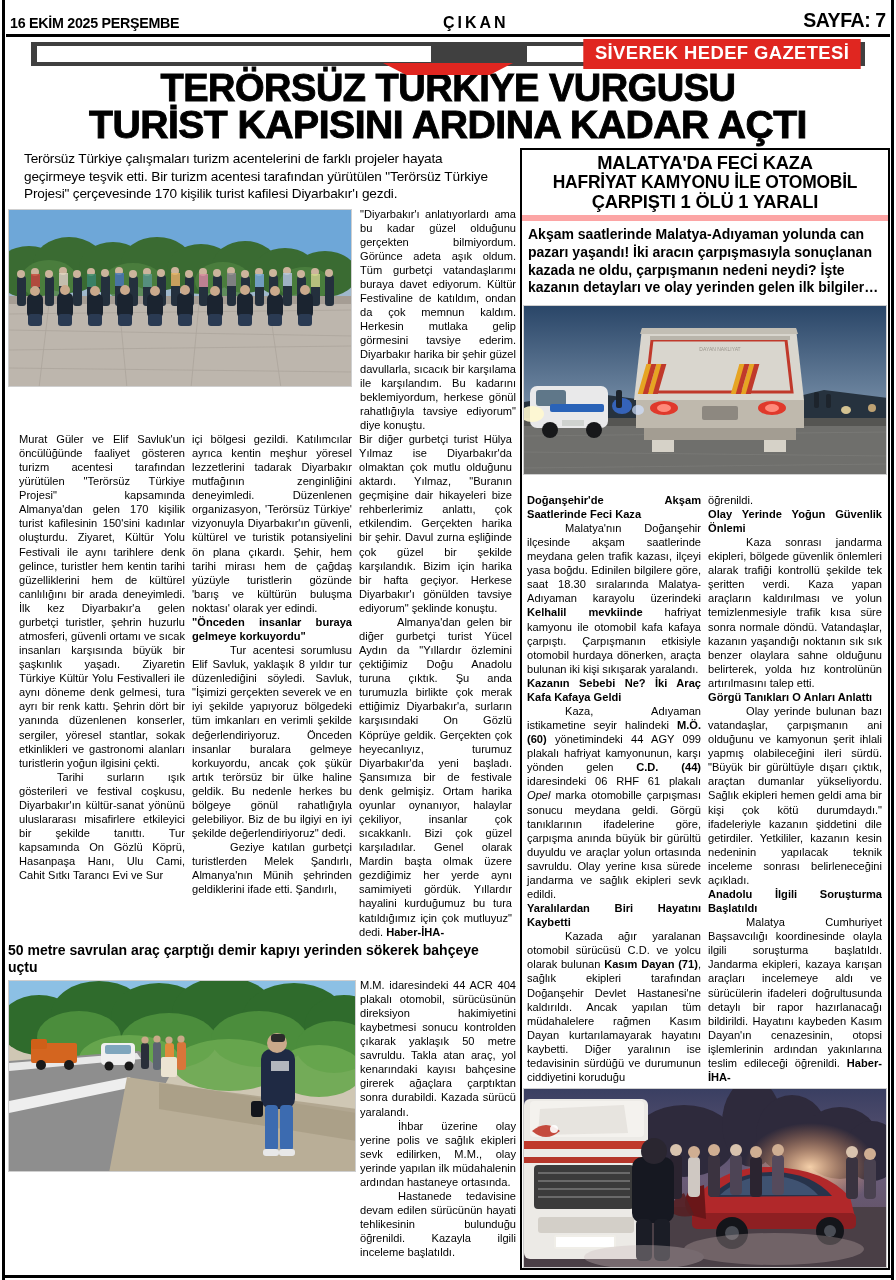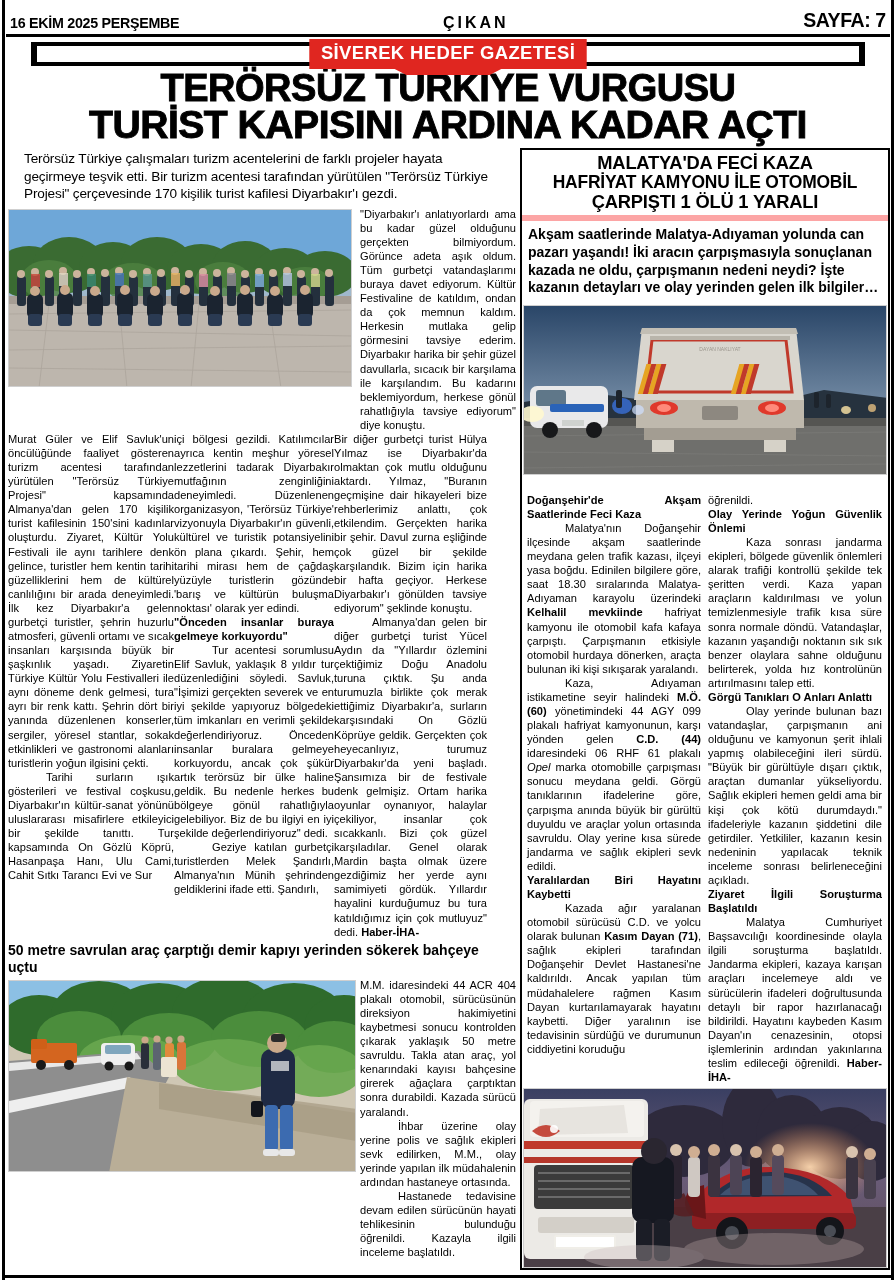--- a/index.html
+++ b/index.html
@@ -40,23 +40,23 @@
   .banner-wrap {
     border-top: 3px solid #000;
     position: relative;
     height: 34px;
     margin: 0 6px;
     padding-top: 5px;
   }
   .banner-bar {
     position: relative;
     height: 24px;
-    background: #000000;
+    background: #404040;
     margin: 0 25px;
-    display: flex; align-items: center; justify-content: center;
+    display: flex; align-items: center; justify-content: flex-end;
   }
   .banner-inner-left, .banner-inner-right {
     position: absolute; top: 4px; height: 16px; background: #fff;
   }
   .banner-inner-left { left: 6px; right: 52%; }
   .banner-inner-right { right: 6px; left: 59.5%; }
   .banner-title {
     position: relative; z-index: 3;
     color: #fff; font-weight: bold; font-size: 19px;
     letter-spacing: 0.4px;
@@ -115,21 +115,21 @@
   
   .photo {
     position: relative; overflow: hidden;
     border: 1px solid #cfcfcf;
   }
   .ph-tour { width: 344px; height: 178px; margin: 2px 0 4px 2px; }
   .ph-truck { width: 364px; height: 170px; margin: 4px auto 3px auto; }
   .ph-road  { width: 348px; height: 192px; margin: 2px 0 3px 2px; }
   .ph-crash { width: 364px; height: 180px; margin: 2px auto 0 auto; }
 
-  .cols-3 { display: flex; padding-left: 2px; }
+  .cols-3 { display: flex; gap: 7px; padding-left: 13px; }
   .bcol { font-size: 11.1px; line-height: 1.27; text-align: justify; }
   .bcol p { margin: 0; text-indent: 0; }
   .bcol p.ind { text-indent: 38px; }
   .bcol .sub { font-weight: bold; display: block; }
   .w163 { width: 166px; }
   .w160 { width: 160px; }
   .w153 { width: 153px; }
 
   
   .rp-box {
@@ -522,31 +522,32 @@
               <rect x="290" y="86" width="5" height="16" rx="2"></rect>
               <rect x="302" y="88" width="5" height="14" rx="2"></rect>
             </g>
           </svg>
         </div>
 
         <div class="rp-cols">
           <div class="rcol">
             <p class="sub">Doğanşehir'de Akşam Saatlerinde Feci Kaza</p>
             <p class="ind"><span>Malatya'nın Doğanşehir ilçesinde akşam saatlerinde meydana gelen trafik kazası, ilçeyi yasa boğdu. Edinilen bilgilere göre, saat 18.30 sıralarında Malatya-Adıyaman karayolu üzerindeki </span><b class="k">Kelhalil mevkiinde</b><span> hafriyat kamyonu ile otomobil kafa kafaya çarpıştı. Çarpışmanın etkisiyle otomobil hurdaya dönerken, araçta bulunan iki kişi sıkışarak yaralandı.</span></p>
+            <p class="sub">Kazanın Sebebi Ne? İki Araç Kafa Kafaya Geldi</p>
             <p class="ind"><span>Kaza, Adıyaman istikametine seyir halindeki </span><b class="k">M.Ö. (60)</b><span> yönetimindeki 44 AGY 099 plakalı hafriyat kamyonunun, karşı yönden gelen </span><b class="k">C.D. (44)</b><span> idaresindeki 06 RHF 61 plakalı </span><i class="k">Opel</i><span> marka otomobille çarpışması sonucu meydana geldi. Görgü tanıklarının ifadelerine göre, çarpışma anında büyük bir gürültü duyuldu ve araçlar yolun ortasında savruldu. Olay yerine kısa sürede jandarma ve sağlık ekipleri sevk edildi.</span></p>
             <p class="sub">Yaralılardan Biri Hayatını Kaybetti</p>
             <p class="ind"><span>Kazada ağır yaralanan otomobil sürücüsü C.D. ve yolcu olarak bulunan </span><b class="k">Kasım Dayan (71)</b><span>, sağlık ekipleri tarafından Doğanşehir Devlet Hastanesi'ne kaldırıldı. Ancak yapılan tüm müdahalelere rağmen Kasım Dayan kurtarılamayarak hayatını kaybetti. Diğer yaralının ise tedavisinin sürdüğü ve durumunun ciddiyetini koruduğu</span></p>
           </div>
           <div class="rcol">
             <p>öğrenildi.</p>
             <p class="sub">Olay Yerinde Yoğun Güvenlik Önlemi</p>
             <p class="ind">Kaza sonrası jandarma ekipleri, bölgede güvenlik önlemleri alarak trafiği kontrollü şekilde tek şeritten verdi. Kaza yapan araçların kaldırılması ve yolun temizlenmesiyle trafik kısa süre sonra normale döndü. Vatandaşlar, kazanın yaşandığı noktanın sık sık benzer olaylara sahne olduğunu belirterek, yolda hız kontrolünün artırılmasını talep etti.</p>
             <p class="sub">Görgü Tanıkları O Anları Anlattı</p>
             <p class="ind">Olay yerinde bulunan bazı vatandaşlar, çarpışmanın ani olduğunu ve kamyonun şerit ihlali yapmış olabileceğini ileri sürdü. "Büyük bir gürültüyle dışarı çıktık, araçtan dumanlar yükseliyordu. Sağlık ekipleri hemen geldi ama bir kişi çok kötü durumdaydı." ifadeleriyle kazanın şiddetini dile getirdiler. Yetkililer, kazanın kesin nedeninin yapılacak teknik inceleme sonrası belirleneceğini açıkladı.</p>
-            <p class="sub">Ziyaret İlgili Soruşturma Başlatıldı</p>
+            <p class="sub">Anadolu İlgili Soruşturma Başlatıldı</p>
             <p class="ind"><span>Malatya Cumhuriyet Başsavcılığı koordinesinde olayla ilgili soruşturma başlatıldı. Jandarma ekipleri, kazaya karışan araçları incelemeye aldı ve sürücülerin ifadeleri doğrultusunda detaylı bir rapor hazırlanacağı bildirildi. Hayatını kaybeden Kasım Dayan'ın cenazesinin, otopsi işlemlerinin ardından yakınlarına teslim edileceği öğrenildi. </span><b class="k">Haber-İHA-</b></p>
           </div>
         </div>
 
         <div class="photo ph-crash">
           <svg width="364" height="180" viewBox="0 0 364 180" preserveAspectRatio="none">
             <defs>
               <linearGradient id="night" x1="0" y1="0" x2="0" y2="1">
                 <stop offset="0%" stop-color="#3a3f62"></stop>
                 <stop offset="50%" stop-color="#6a5c78"></stop>

